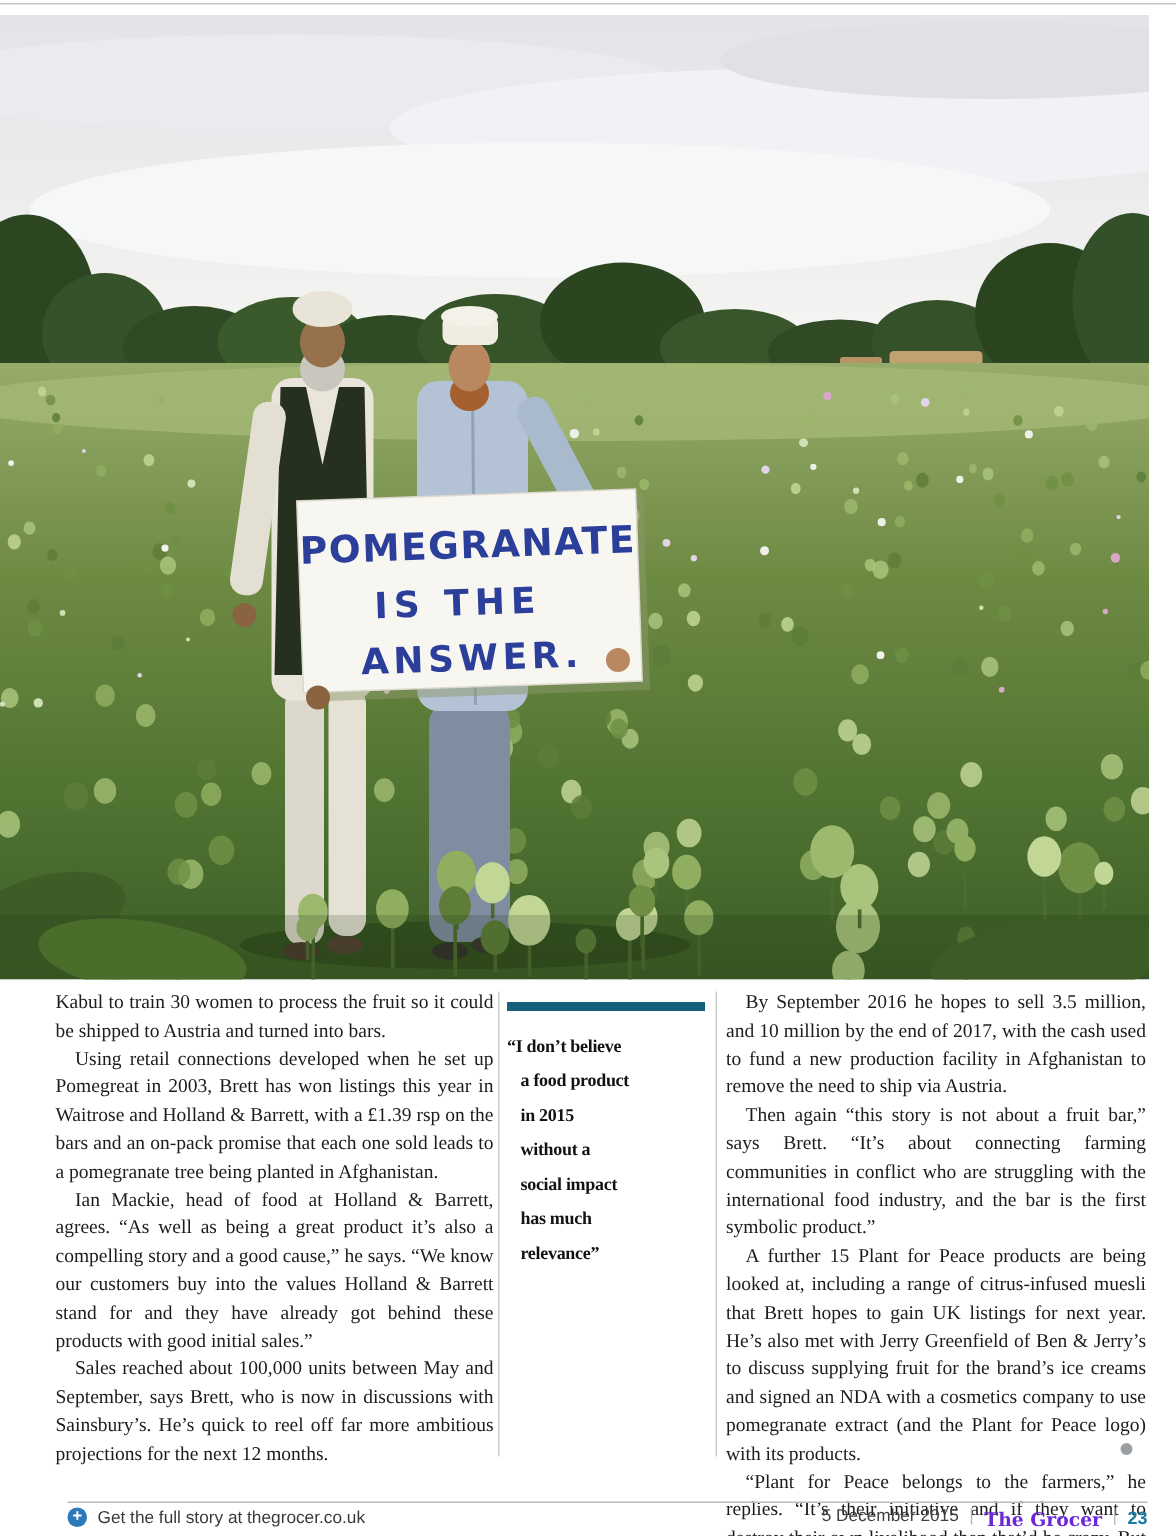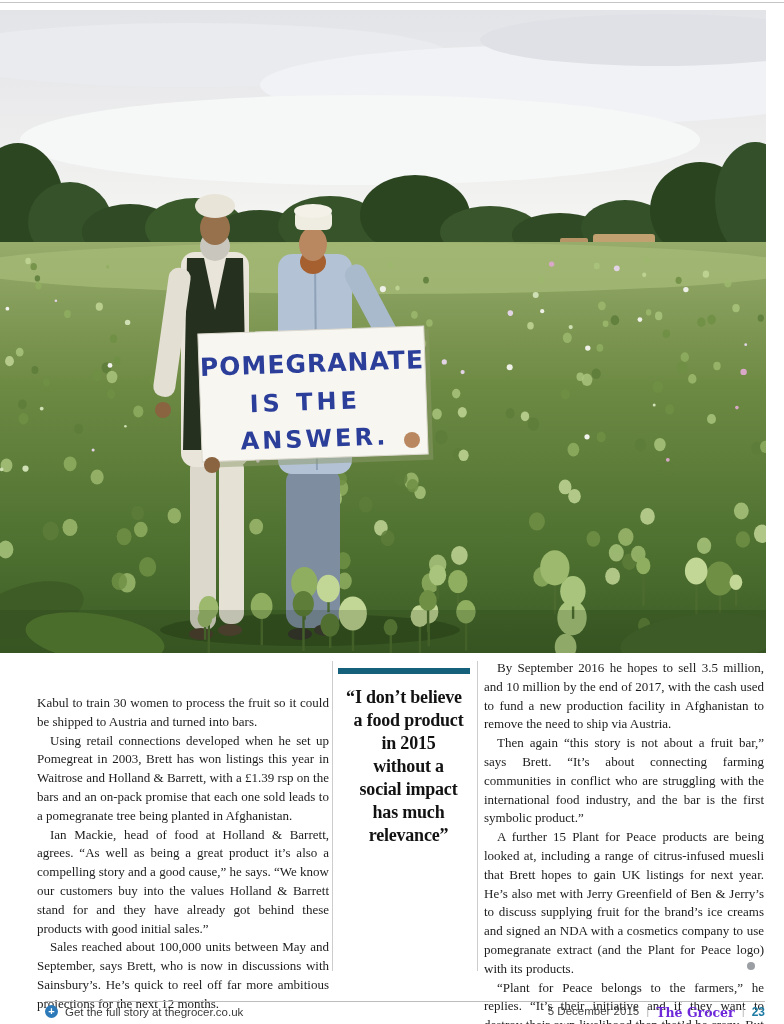--- a/index.html
+++ b/index.html
@@ -9,29 +9,29 @@
   .topline{left:0;top:2px;width:784px;height:1px;}
 
   
   .photo{position:absolute;left:0;top:10px;width:766px;height:643px;}
   .photo svg{display:block;}
 
   
   .col{position:absolute;color:#1c1c1c;font-size:13px;line-height:18.8px;text-align:justify;}
   .col p{margin:0;text-indent:13px;}
   .col1{left:37px;top:659px;width:292px;}
-  .col1 p:first-child{text-indent:0;margin-top:35px;}
+  .col1 p:first-child{text-indent:0;}
   .col3{left:484px;top:659px;width:280px;}
   .vrule{position:absolute;top:661px;height:310px;width:1px;background:#cdcdcd;}
   .vrule1{left:332px;} .vrule2{left:477px;}
 
   .pullquote{position:absolute;left:338px;top:660px;width:132px;}
   .pq-bar{width:132px;height:6px;background:#15617c;margin:8px 0 12px 0;}
-  .pq-text{font-family:"Liberation Serif",serif;font-weight:bold;font-size:18px;line-height:23px;
-           color:#121212;white-space:pre-line;padding-left:9px;text-indent:-9px;letter-spacing:-0.2px;text-align:center;}
+  .pq-text{font-family:"Liberation Serif",serif;font-weight:bold;font-size:12px;line-height:23px;
+           color:#121212;white-space:pre-line;padding-left:9px;text-indent:-9px;letter-spacing:-0.2px;}
 
   .endmark{position:absolute;left:747px;top:962px;width:8px;height:8px;border-radius:50%;background:#9b9fa3;}
 
   
   .f-line{left:45px;top:1001px;width:720px;height:1px;background:#bdbdbd;}
   .f-left{position:absolute;left:45px;top:1005px;display:flex;align-items:center;gap:7px;
           font-family:"Liberation Sans",sans-serif;font-size:11.5px;color:#3a3a3a;}
   .plus-icon{width:13px;height:13px;border-radius:50%;background:#2b79b8;color:#fff;display:flex;
              align-items:center;justify-content:center;font-family:"Liberation Sans",sans-serif;
              font-size:11px;font-weight:bold;line-height:1;}

